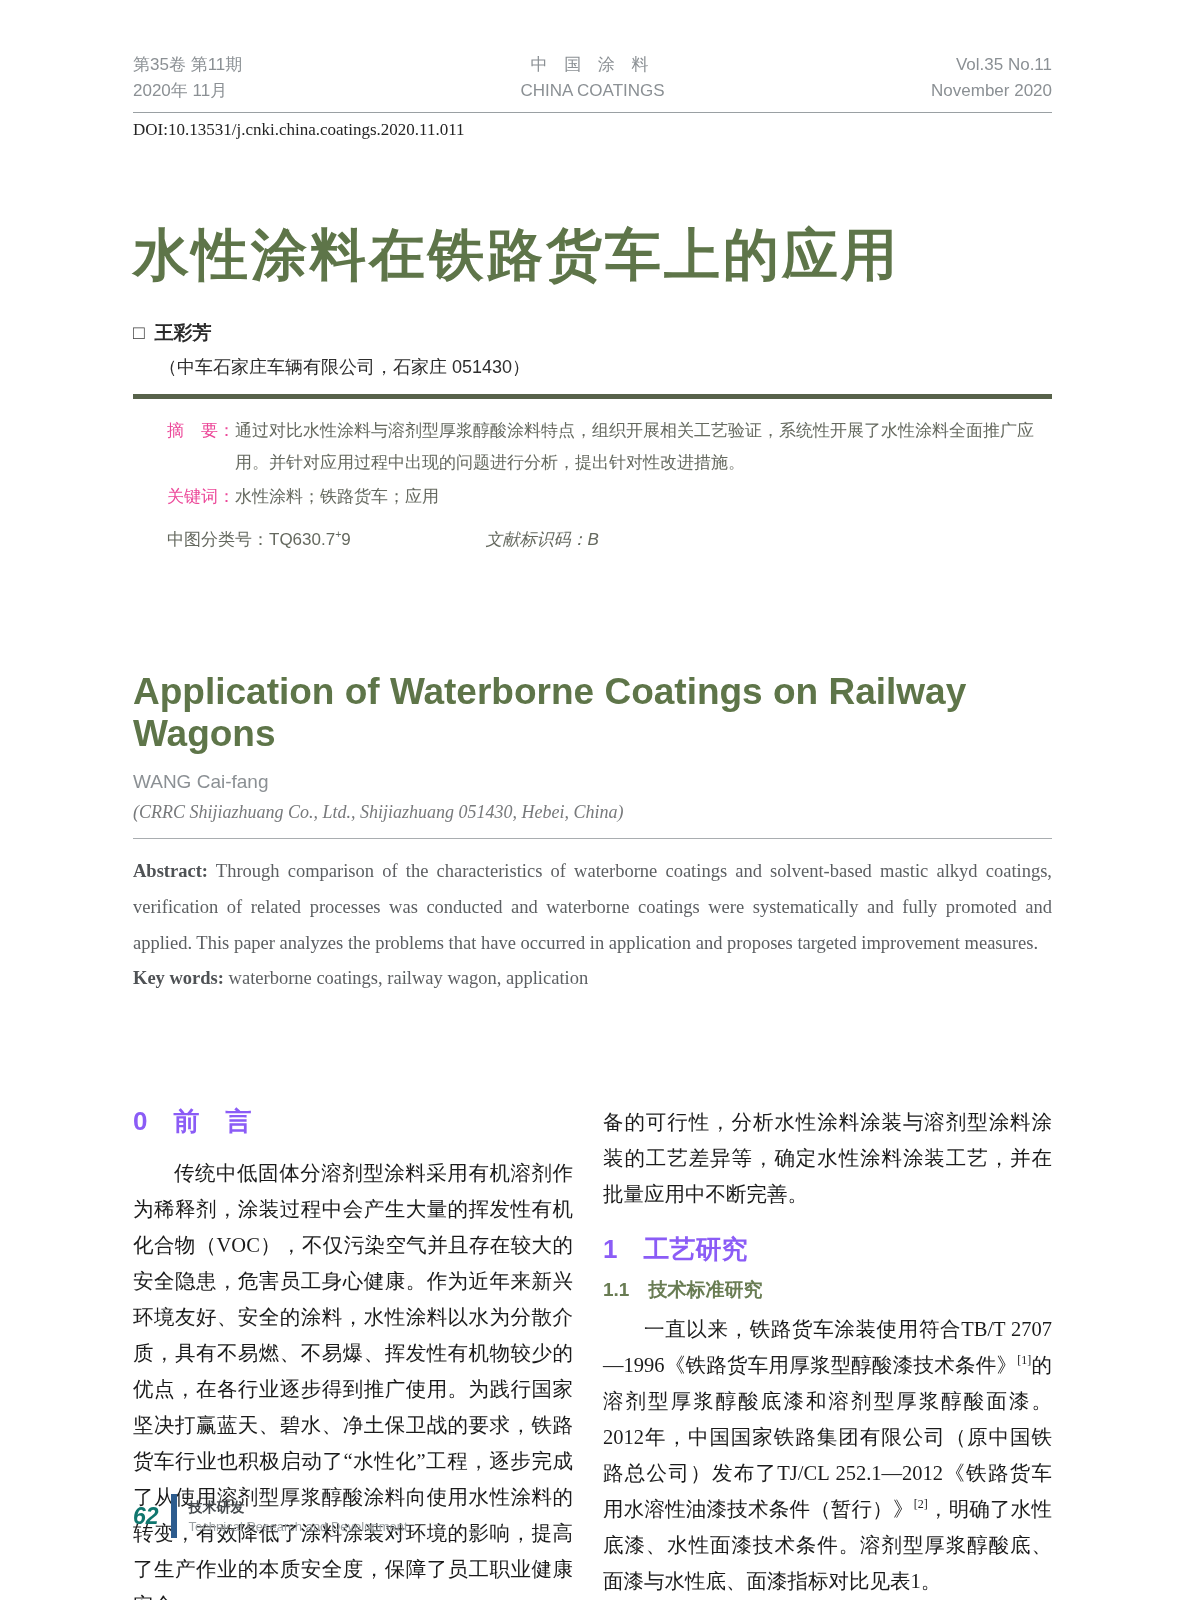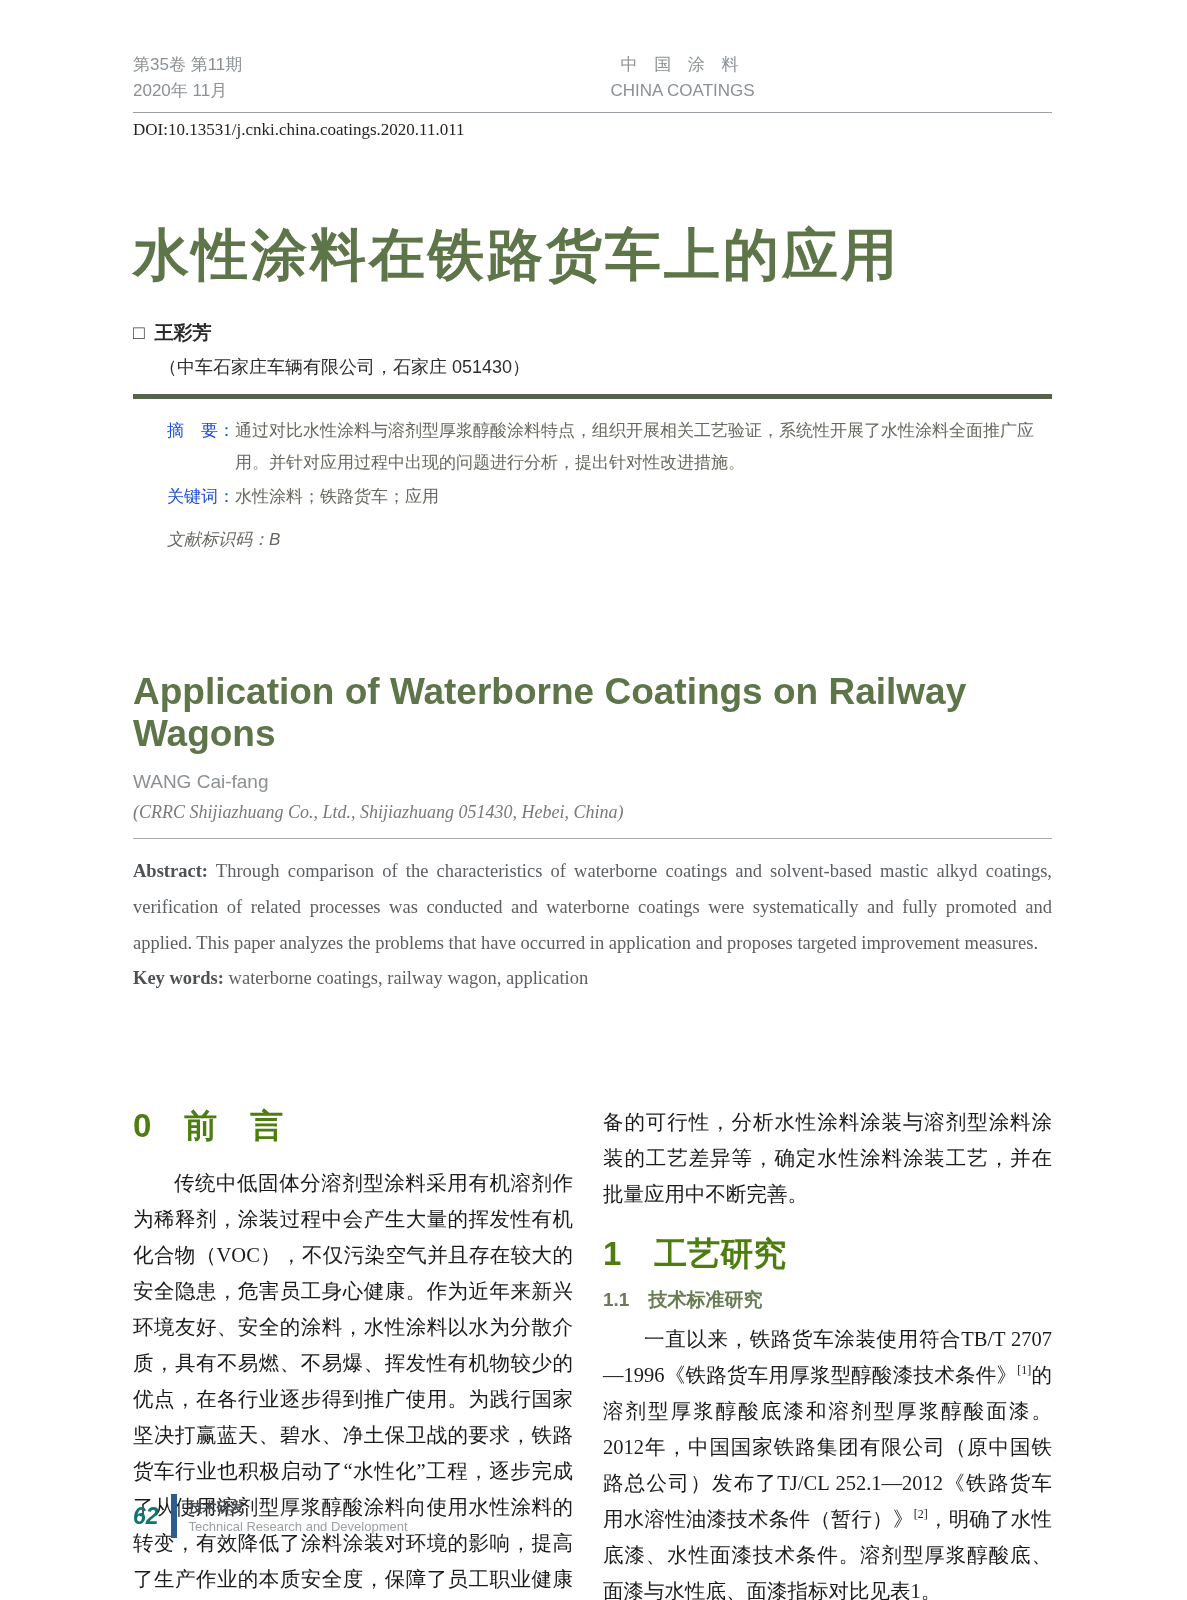--- a/index.html
+++ b/index.html
@@ -41,21 +41,21 @@
     font-size: 19px; font-weight: 700; color: #2a2a2a; }
   .author-row .marker { font-weight: 400; margin-right: 10px; color: #3a3a3a; }
   .affil-cn { margin-top: 9px; font-family: "Liberation Sans", "DejaVu Sans", sans-serif;
     font-size: 18px; font-weight: 500; color: #2d2d2d; padding-left: 26px; }
   .green-bar { margin-top: 15px; height: 5px; background: #57624a; }
 
   
   .cn-abstract { margin-top: 16px; font-family: "Liberation Sans", "DejaVu Sans", sans-serif;
     color: #65695f; font-size: 17px; line-height: 1.9; padding-left: 34px; }
   .cn-abstract .hang { padding-left: 4em; text-indent: -4em; }
-  .cn-abstract .label { color: #1d4ed8; }
+  .cn-abstract .label { color: #ec4899; }
   .cn-kw { margin-top: 2px; }
   .cn-class-row { display: flex; margin-top: 10px; }
   .cn-class-row .c1 { flex: 0 0 36%; }
   .cn-class-row .c2 { flex: 0 0 28.5%; font-style: italic; }
   .cn-class-row .c3 { flex: 1; }
   sup { font-size: 0.62em; vertical-align: super; line-height: 0; }
 
   
   .en-title {
     margin-top: 115px;
@@ -72,21 +72,21 @@
   .en-abstract b { color: #4f5255; }
   .en-kw { font-size: 18.5px; color: #5c5f62; line-height: 1.9; }
   .en-kw b { color: #4f5255; }
 
   
   .body-cols { display: flex; margin-top: 108px; }
   .colL { width: 440px; }
   .colgap { width: 30px; flex: 0 0 30px; }
   .colR { flex: 1; }
   .h-sec { font-family: "Liberation Sans", "DejaVu Sans", sans-serif;
-    font-weight: 700; font-size: 33px; color: #4d7c0f; margin-bottom: 16px; }
+    font-weight: 700; font-size: 26px; color: #8b5cf6; margin-bottom: 16px; }
   .h-sec.tight { margin-top: 20px; margin-bottom: 10px; }
   .h-sub { font-family: "Liberation Sans", "DejaVu Sans", sans-serif;
     font-weight: 700; font-size: 19px; color: #697c53; margin-bottom: 8px; }
   .bodytext p { font-size: 20.5px; line-height: 36px; text-align: justify;
     color: #1b1b1b; }
   .bodytext p.ind { text-indent: 2em; }
   .bodytext sup { font-size: 12px; }
 
   
   .page-footer { position: absolute; left: 133px; bottom: 62px;
@@ -106,35 +106,40 @@
 
   <div class="jheader">
     <div class="col">
       <div>第35卷 第11期</div>
       <div>2020年 11月</div>
     </div>
     <div class="col center">
       <div class="cjk">中 国 涂 料</div>
       <div>CHINA COATINGS</div>
     </div>
+    <div class="col right">
+      <div>Vol.35  No.11</div>
+      <div>November 2020</div>
+    </div>
   </div>
   <hr class="header-rule">
   <div class="doi-line">DOI:10.13531/j.cnki.china.coatings.2020.11.011</div>
 
   <h1 class="cn-title">水性涂料在铁路货车上的应用</h1>
   <div class="author-row">
     <span class="marker">□</span><span>王彩芳</span>
   </div>
   <div class="affil-cn">（中车石家庄车辆有限公司，石家庄  051430）</div>
   <div class="green-bar"></div>
 
   <div class="cn-abstract">
     <p class="hang"><span class="label">摘　要：</span><span>通过对比水性涂料与溶剂型厚浆醇酸涂料特点，组织开展相关工艺验证，系统性开展了水性涂料全面推广应用。并针对应用过程中出现的问题进行分析，提出针对性改进措施。</span></p>
     <p class="cn-kw"><span class="label">关键词：</span><span>水性涂料；铁路货车；应用</span></p>
     <div class="cn-class-row">
+      <span class="c1"><span>中图分类号：</span><span>TQ630.7</span><sup>+</sup><span>9</span></span>
       <span class="c2"><span>文献标识码：</span><span>B</span></span>
     </div>
   </div>
 
   <h2 class="en-title">Application of Waterborne Coatings on Railway Wagons</h2>
   <div class="en-author">WANG Cai-fang</div>
   <div class="en-affil">(CRRC Shijiazhuang Co., Ltd., Shijiazhuang 051430, Hebei, China)</div>
   <hr class="en-rule">
   <p class="en-abstract"><b>Abstract:</b><span> Through comparison of the characteristics of waterborne coatings and solvent-based mastic alkyd coatings, verification of related processes was conducted and waterborne coatings were systematically and fully promoted and applied. This paper analyzes the problems that have occurred in application and proposes targeted improvement measures.</span></p>
   <p class="en-kw"><b>Key words:</b><span> waterborne coatings, railway wagon, application</span></p>

